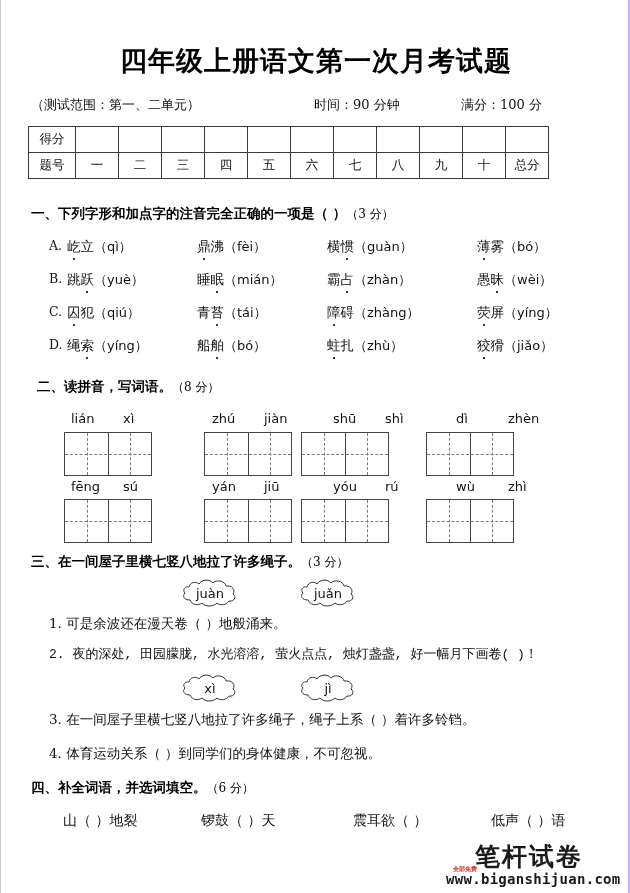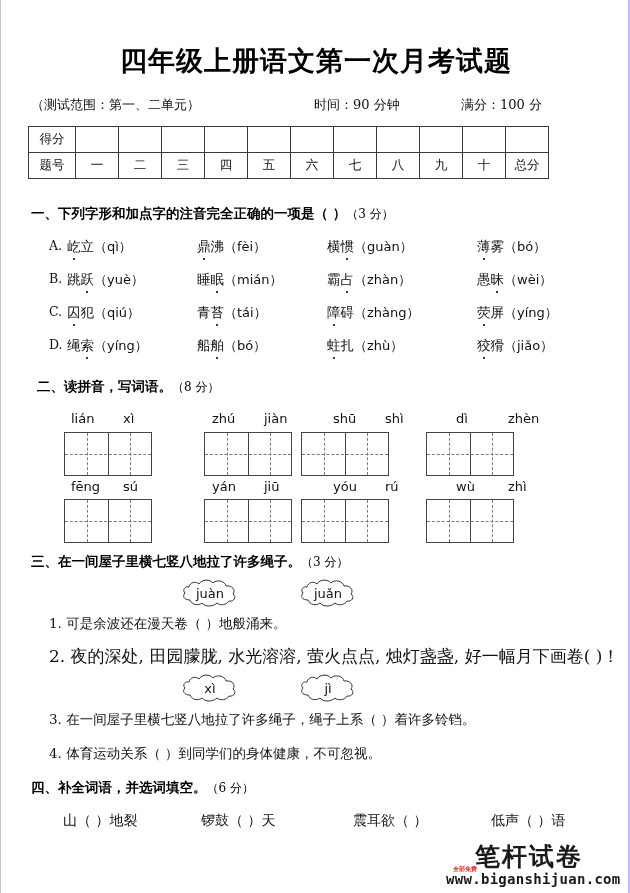--- a/index.html
+++ b/index.html
@@ -190,21 +190,21 @@
   }
 
   .q3-line {
     position: absolute;
     left: 48px;
     font-family: "DejaVu Serif", "Liberation Serif", serif;
     font-size: 13.5px;
     color: #111;
     white-space: nowrap;
   }
-  .q3-line.tight { font-size: 17px; }
+  .q3-line.tight { font-size: 13px; font-family: Liberation Mono, monospace; }
 
   
   .q4-row {
     position: absolute;
     left: 62px; top: 812px;
     width: 550px;
     font-family: "DejaVu Serif", "Liberation Serif", serif;
     font-size: 14px;
     color: #111;
     white-space: nowrap;

